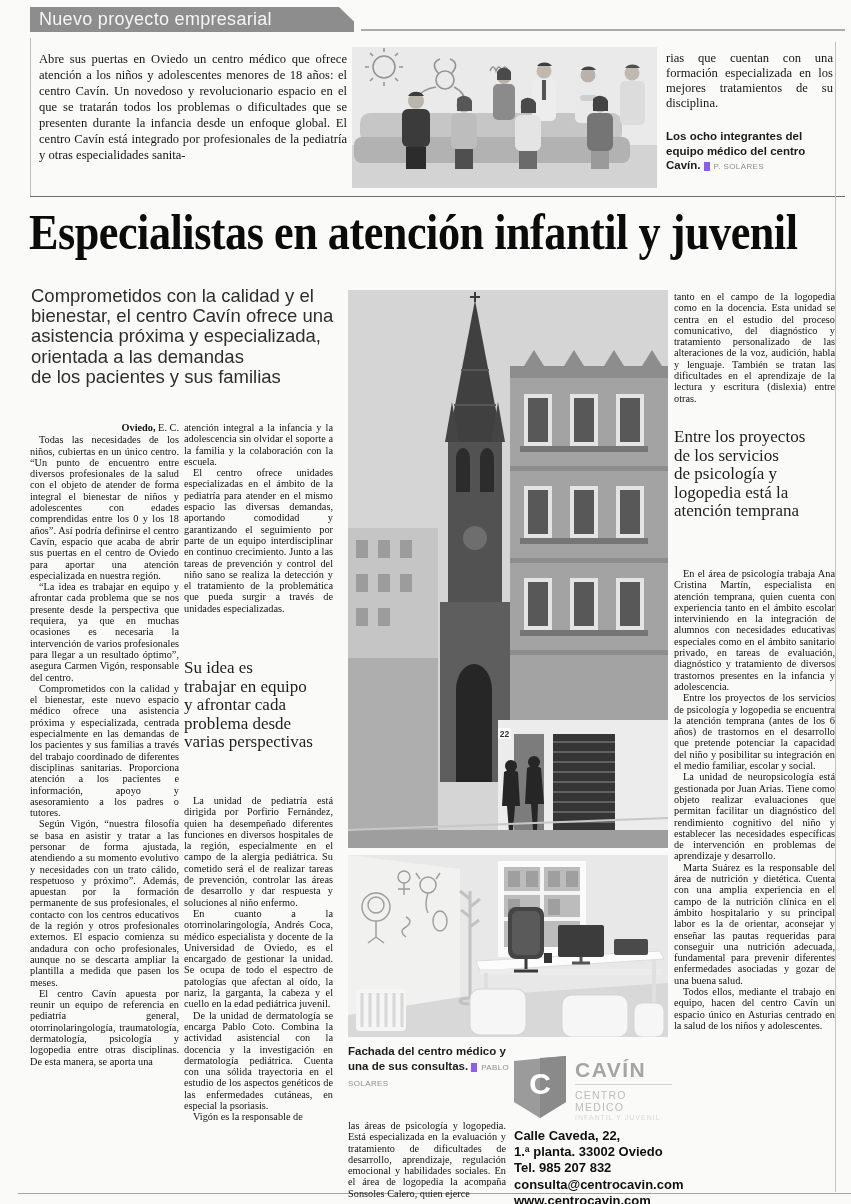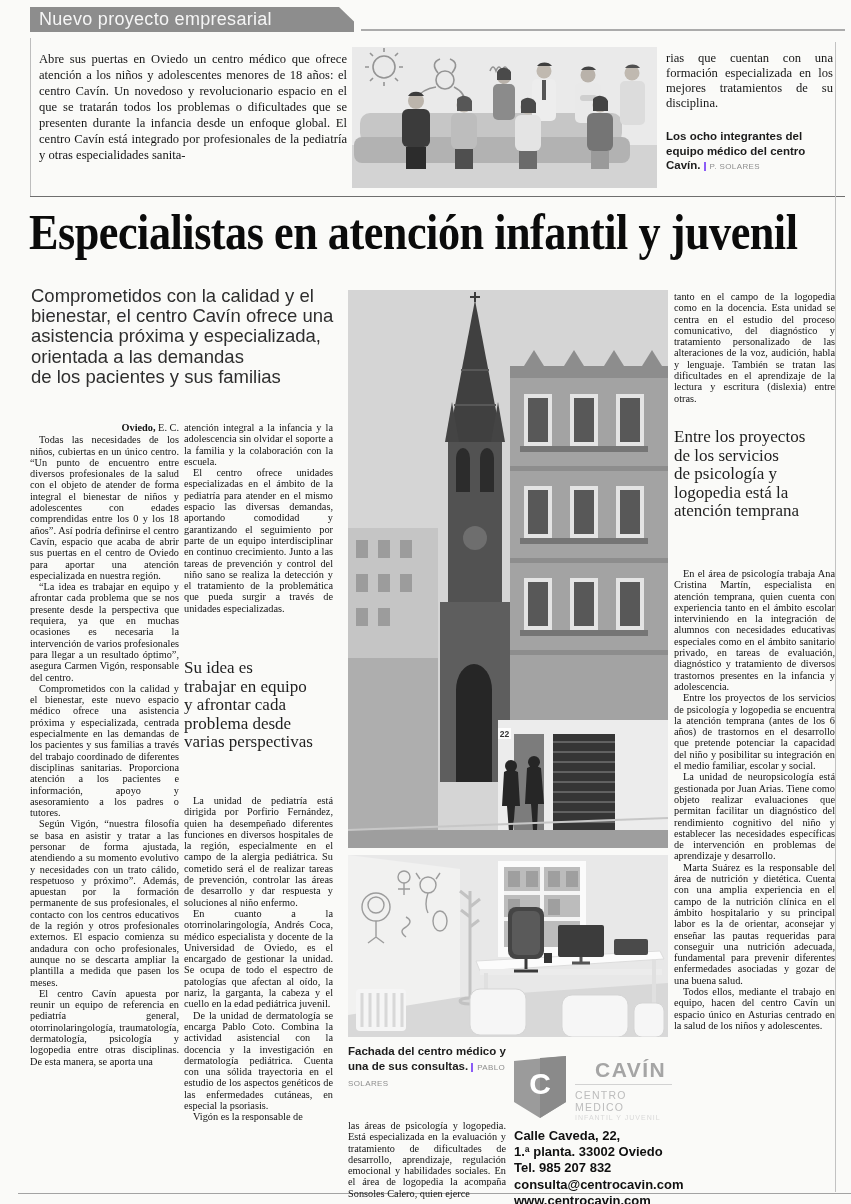--- a/index.html
+++ b/index.html
@@ -35,21 +35,21 @@
   
   .photo { position:absolute; overflow:hidden; background:#dcdcdc;font-weight:bold; }
   #team-photo     { left:352px; top:47px;  width:305px; height:141px; }
   #building-photo { left:348px; top:290px; width:320px; height:558px; }
   #room-photo     { left:348px; top:855px; width:320px; height:182px; }
   .photo svg { display:block; }
 
   .caption { position:absolute; font-family:"Liberation Sans", sans-serif;
              font-weight:bold; font-size:11.5px; line-height:14.5px; color:#1c1c1c; }
   .credit  { font-weight:normal; font-size:8px; color:#8d8d8d; letter-spacing:.4px;
-             border-left:2px solid #8b5cf6; padding-left:4px; margin-left:3px; }
+             border-left:6px solid #8b5cf6; padding-left:4px; margin-left:3px; }
   #caption-team     { left:666px; top:129px;  width:172px; }
   #caption-building { left:348px; top:1044px; width:170px; }
 
   
   .headline {
     position:absolute; left:29px; top:202px; width:880px;
     font-size:47px; font-weight:bold; letter-spacing:-.5px; white-space:nowrap;
     color:#0b0b0b; transform:scale(.94,1.1); transform-origin:left top;
   }
   .lede {
@@ -77,21 +77,21 @@
                white-space:pre-line; }
   #pq1 { left:184px; top:659px; width:162px; }
   #pq2 { left:674px; top:428px; width:172px; }
 
   
   .ad { position:absolute; left:514px; top:1056px; width:158px;
         font-family:"Liberation Sans", sans-serif; }
   .ad-head { display:flex; align-items:flex-start; }
   .ad-shield { width:52px; height:62px; flex:0 0 auto; }
   .ad-brandbox { margin-left:9px; padding-top:2px; }
-  .ad-brand { font-size:21px; font-weight:bold; color:#a5a5a5; letter-spacing:1.5px;margin-left:20px; }
+  .ad-brand { font-size:21px; font-weight:bold; color:#a5a5a5; letter-spacing:1.5px; }
   .ad-sub  { font-size:10.5px; color:#bcbcbc; letter-spacing:1.2px;
              border-top:1px solid #d2d2d2; margin-top:2px; padding-top:4px; }
   .ad-sub2 { font-size:7px; color:#d9d9d9; letter-spacing:1px; margin-top:1px; }
   .ad-address { margin-top:7px; font-size:13px; font-weight:bold; line-height:16.2px;
                 color:#101010; }
 </style>
 </head>
 <body>
 
 <div class="page">

